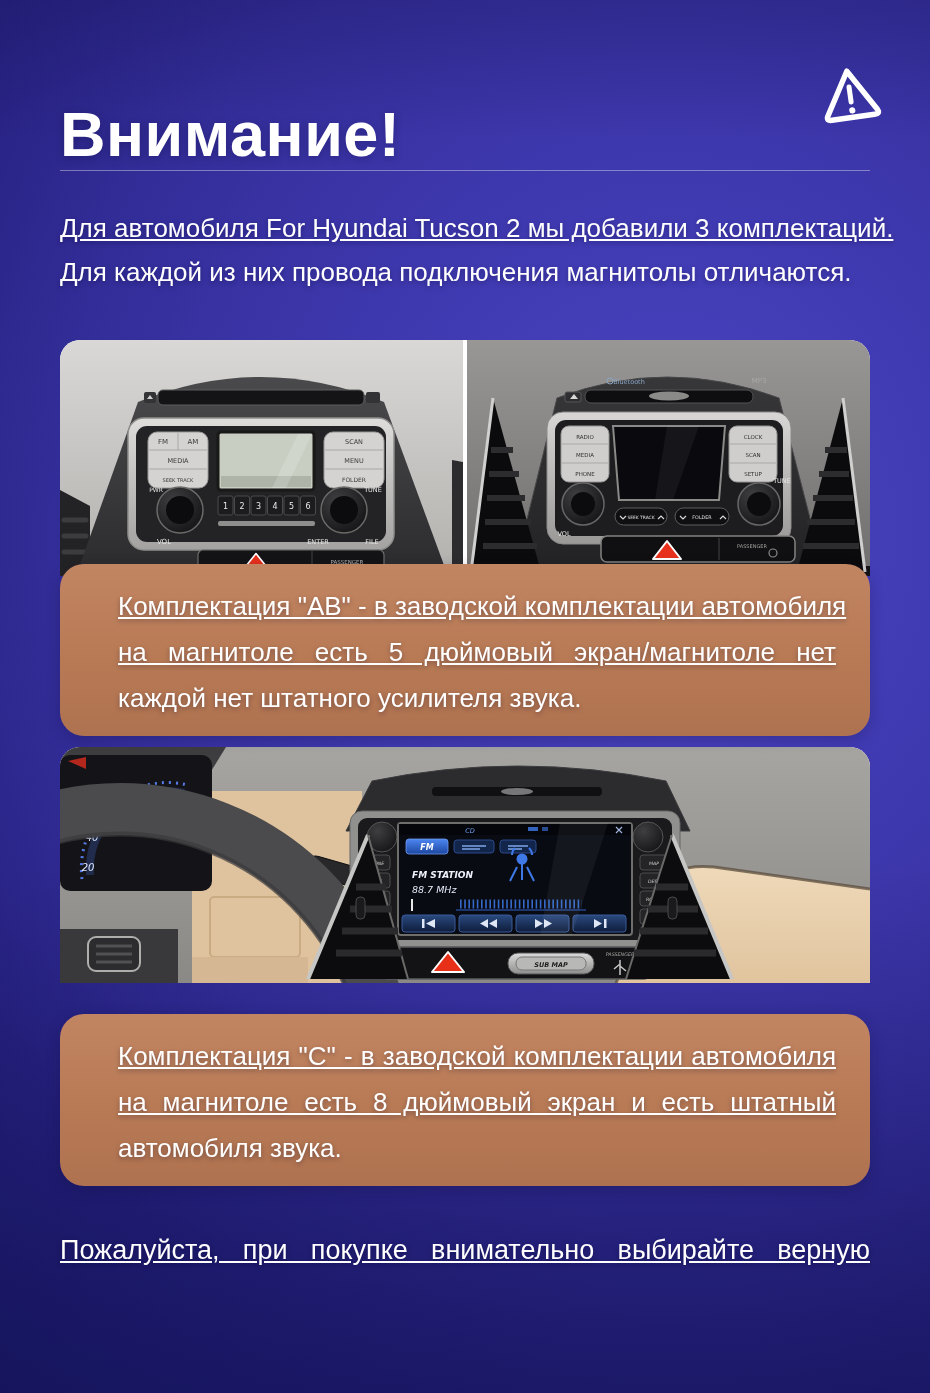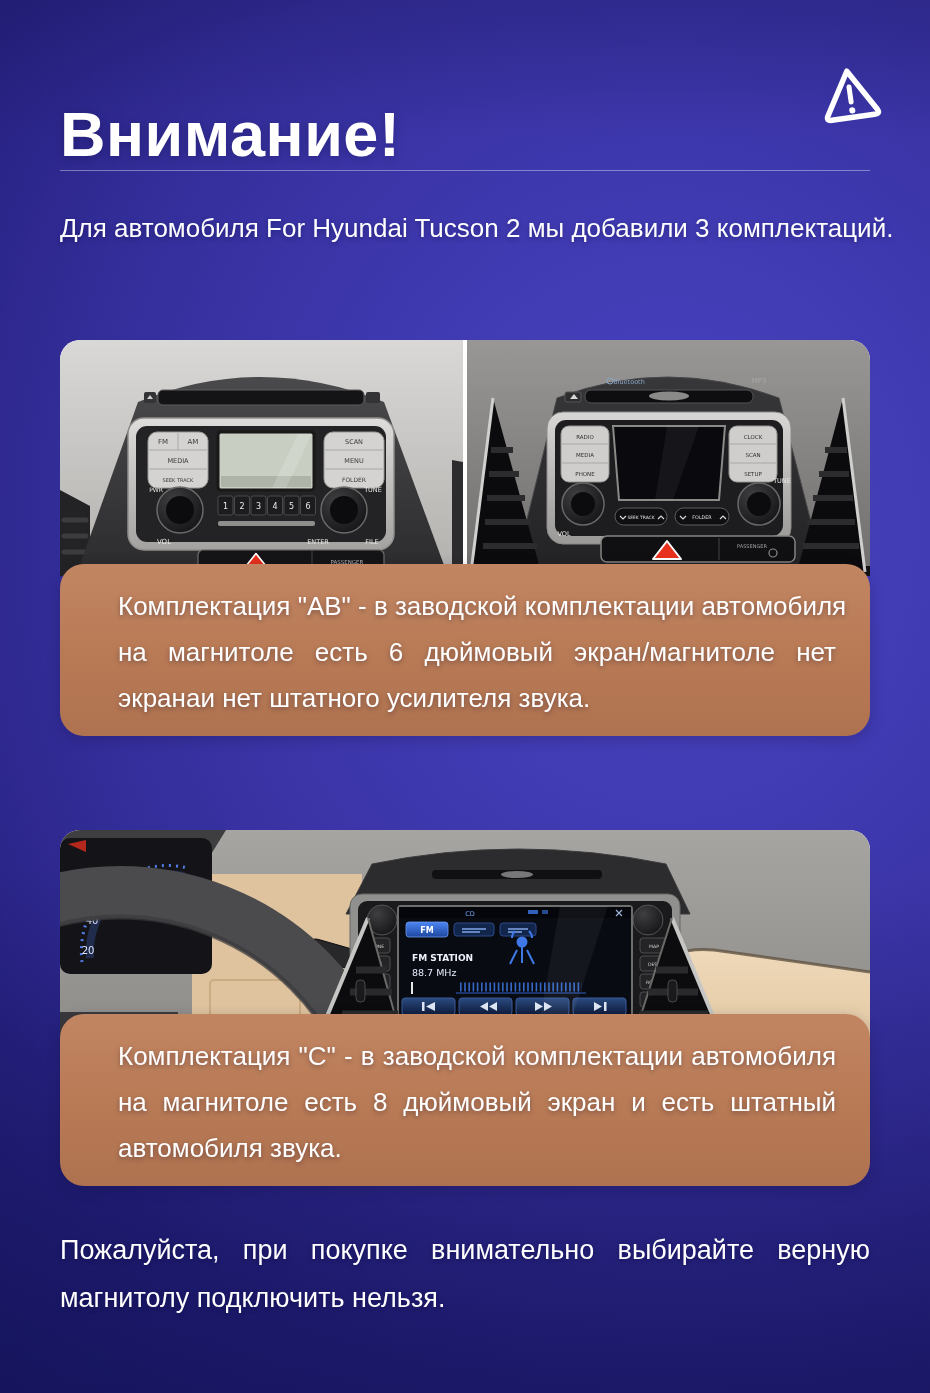--- a/index.html
+++ b/index.html
@@ -8,25 +8,25 @@
         background:
           linear-gradient(180deg, rgba(25,22,90,.30) 0%, rgba(25,22,90,0) 10%, rgba(25,22,90,0) 62%, rgba(12,12,70,.45) 100%),
           radial-gradient(115% 85% at 72% 38%, #4a45c2 0%, #3f39b0 30%, #342e9b 55%, #262180 76%, #1b1a6a 100%);}
   .abs{position:absolute;left:60px;right:60px;}
   .title{top:56px;font-size:63px;font-weight:bold;letter-spacing:.5px;text-shadow:0 2px 8px rgba(0,0,30,.25);}
   .warn-wrap{position:absolute;left:818px;top:62px;width:64px;height:64px;}
   .sep{top:170px;border-top:1px solid rgba(255,255,255,.38);height:0;}
   .intro{top:206px;font-size:26px;line-height:44px;}
   .footer{top:1226px;font-size:27px;line-height:48px;}
   .line{white-space:nowrap;text-shadow:0 2px 5px rgba(0,0,40,.35);}
-  .line.stretch{text-align:justify;text-align-last:justify;}
+  .line.stretch{text-align:justify;text-align-last:justify;text-decoration:underline;}
   .photo{position:absolute;left:60px;width:810px;height:236px;border-radius:20px 20px 0 0;
          overflow:hidden;background:#fff;display:flex;gap:4px;z-index:1;}
   #photos1{top:340px;}
-  #photo2{top:830px;}
+  #photo2{top:747px;font-style:italic;}
   svg.ph{display:block;height:236px;flex:0 0 auto;font-family:"DejaVu Sans",sans-serif;}
   .caption{position:absolute;left:60px;width:810px;box-sizing:border-box;z-index:2;
            background:linear-gradient(180deg,#c28562 0%,#b87a55 55%,#af7250 100%);
            border-radius:24px;padding:19px 34px 15px 58px;font-size:26px;line-height:46px;
            box-shadow:0 4px 14px rgba(20,15,60,.25);}
   #cap-ab{top:564px;}
   #cap-c{top:1014px;}
 </style>
 </head>
 <body>
@@ -42,20 +42,21 @@
         <line x1="32" y1="25" x2="32" y2="40" stroke="#ffffff" stroke-width="5" stroke-linecap="round"></line>
         <circle cx="32" cy="48.5" r="3.1" fill="#ffffff"></circle>
       </g>
     </svg>
   </div>
 
   <div class="abs sep"></div>
 
   <div class="abs intro">
     <div class="line stretch">Для автомобиля For Hyundai Tucson 2 мы добавили 3 комплектаций.</div>
+    <div class="line">Для каждой из них провода подключения магнитолы отличаются.</div>
   </div>
 
   <div class="photo" id="photos1">
 
     <svg class="ph" width="403" viewBox="0 0 403 236">
       <defs>
         <linearGradient id="aBg" x1="0" y1="0" x2="0" y2="1">
           <stop offset="0" stop-color="#d9d8d6"></stop>
             <stop offset="1" stop-color="#b3b1ae"></stop>
         </linearGradient>
@@ -238,22 +239,22 @@
       <g>
         <path d="M376,58 L398,232 L330,232 Z" fill="#0b0b0d"></path>
         <path d="M376,58 L398,232" stroke="#d0d0ce" stroke-width="3" fill="none"></path>
         <path d="M358,110 H380 M352,134 H382 M346,158 H386 M340,182 H388 M336,206 H392" stroke="#2c2c2e" stroke-width="6"></path>
       </g>
     </svg>
   </div>
 
   <div class="caption" id="cap-ab">
     <div class="line stretch">Комплектация "AB" - в заводской комплектации автомобиля</div>
-    <div class="line stretch">на магнитоле есть 6 дюймовый экран/магнитоле нет</div>
-    <div class="line">экранаи нет штатного усилителя звука.</div>
+    <div class="line stretch">на магнитоле есть 5 дюймовый экран/магнитоле нет</div>
+    <div class="line">каждой нет штатного усилителя звука.</div>
   </div>
 
   <div class="photo" id="photo2">
     <svg class="ph" width="810" viewBox="0 0 810 236">
       <defs>
         <linearGradient id="cSky" x1="0" y1="0" x2="0" y2="1">
           <stop offset="0" stop-color="#a7a5a2"></stop>
             <stop offset="1" stop-color="#8b8986"></stop>
         </linearGradient>
         <linearGradient id="cBeige" x1="0" y1="0" x2="0" y2="1">
@@ -412,16 +413,15 @@
   </div>
 
   <div class="caption" id="cap-c">
     <div class="line stretch">Комплектация "C" - в заводской комплектации автомобиля</div>
     <div class="line stretch">на магнитоле есть 8 дюймовый экран и есть штатный</div>
     <div class="line">автомобиля звука.</div>
   </div>
 
   <div class="abs footer">
     <div class="line stretch">Пожалуйста, при покупке внимательно выбирайте верную</div>
-    <div class="line">магнитолу подключить нельзя.</div>
   </div>
 
 </div>
 
 </body></html>

